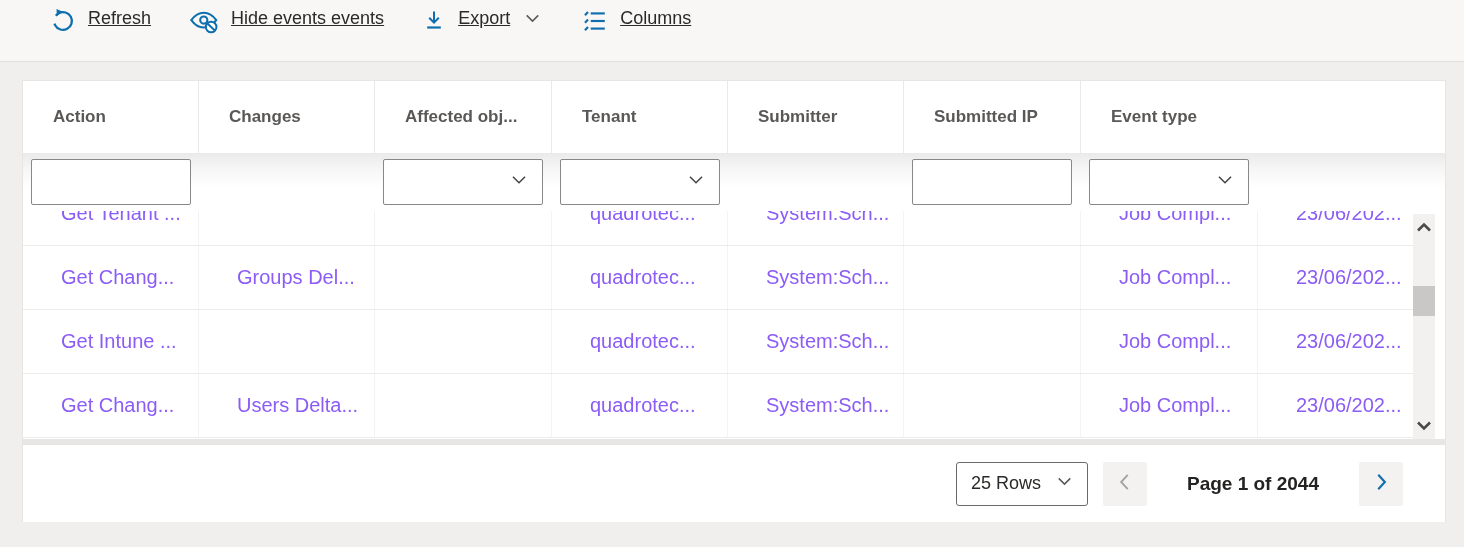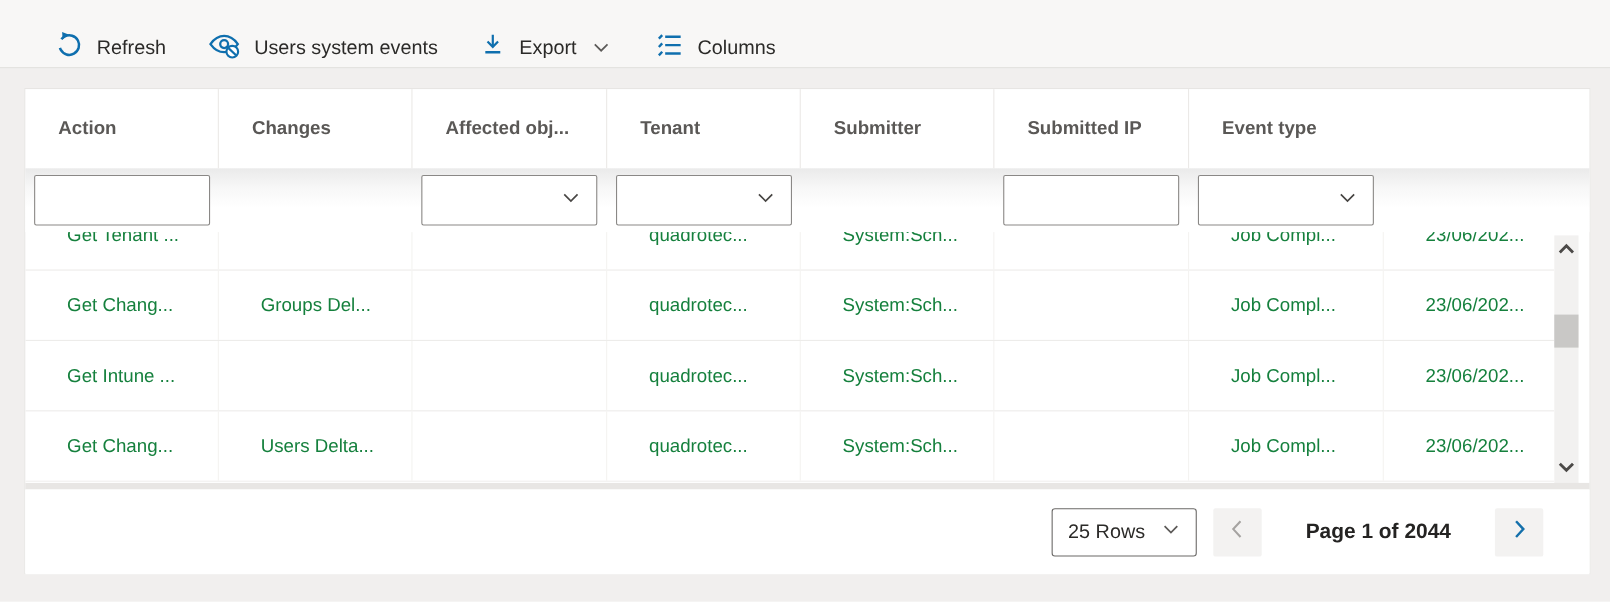--- a/index.html
+++ b/index.html
@@ -13,23 +13,23 @@
 
   
   .toolbar {
     position:absolute; top:0; left:0; width:1464px; height:62px;
     background:#f8f7f6;
     border-bottom:1px solid #e2e0de;
     display:flex; align-items:center;
     padding-left:46px; gap:30px;
   }
   .tb-btn {
-    display:flex; align-items:flex-end; gap:12px;
+    display:flex; align-items:flex-start; gap:12px;
     font-size:18px; color:#2b2a28; cursor:pointer;
-    height:46px; padding:0 4px;
+    height:46px; padding:0 4px;text-decoration:underline;
   }
   .tb-btn svg { display:block; }
 
   
   .card {
     position:absolute; left:22px; top:80px; width:1424px; height:442px;
     background:#ffffff;
     border:1px solid #e7e5e3;
   }
 
@@ -81,21 +81,21 @@
   }
   .trow {
     height:64px;
     border-bottom:1px solid #edecea;
     cursor:pointer;
   }
   .trow.first { margin-top:-29px; }
   .td {
     display:flex; align-items:center;
     padding-left:38px;
-    font-size:17px; color:#15803d;
+    font-size:20px; color:#8b5cf6;
     border-right:1px solid #f4f3f1;
     white-space:nowrap; overflow:hidden;
     height:63px;
   }
   .td:last-child { border-right:none; }
 
   
   .vscroll {
     position:absolute; left:1390px; top:133px;
     width:22px; height:227px;
@@ -163,21 +163,21 @@
 
   <div class="tb-btn">
     <span>
       <svg width="30" height="26" viewBox="0 0 26 22">
         <path d="M2 10.2 C5.6 5.2 9.2 3.8 12.8 3.8 C16.4 3.8 20 5.2 23.6 10.2 C20 15.2 16.4 16.6 12.8 16.6 C9.2 16.6 5.6 15.2 2 10.2 Z" fill="none" stroke="#0f6fae" stroke-width="1.8"></path>
         <circle cx="12.8" cy="10.2" r="3.1" fill="none" stroke="#0f6fae" stroke-width="1.8"></circle>
         <circle cx="19.2" cy="16.2" r="4.6" fill="#ffffff" stroke="#0f6fae" stroke-width="1.7"></circle>
         <line x1="16.2" y1="13.4" x2="22.2" y2="19.0" stroke="#0f6fae" stroke-width="1.7"></line>
       </svg>
     </span>
-    <span>Users system events</span>
+    <span>Hide events events</span>
   </div>
 
   <div class="tb-btn">
     <span>
       <svg width="24" height="26" viewBox="0 0 24 24" fill="none" stroke="#0f6fae" stroke-width="2">
         <path d="M12 2.5 V13"></path>
         <path d="M7.2 8.8 L12 13.6 L16.8 8.8"></path>
         <path d="M5.2 18.5 H18.8" stroke-width="2.2"></path>
       </svg>
     </span>

